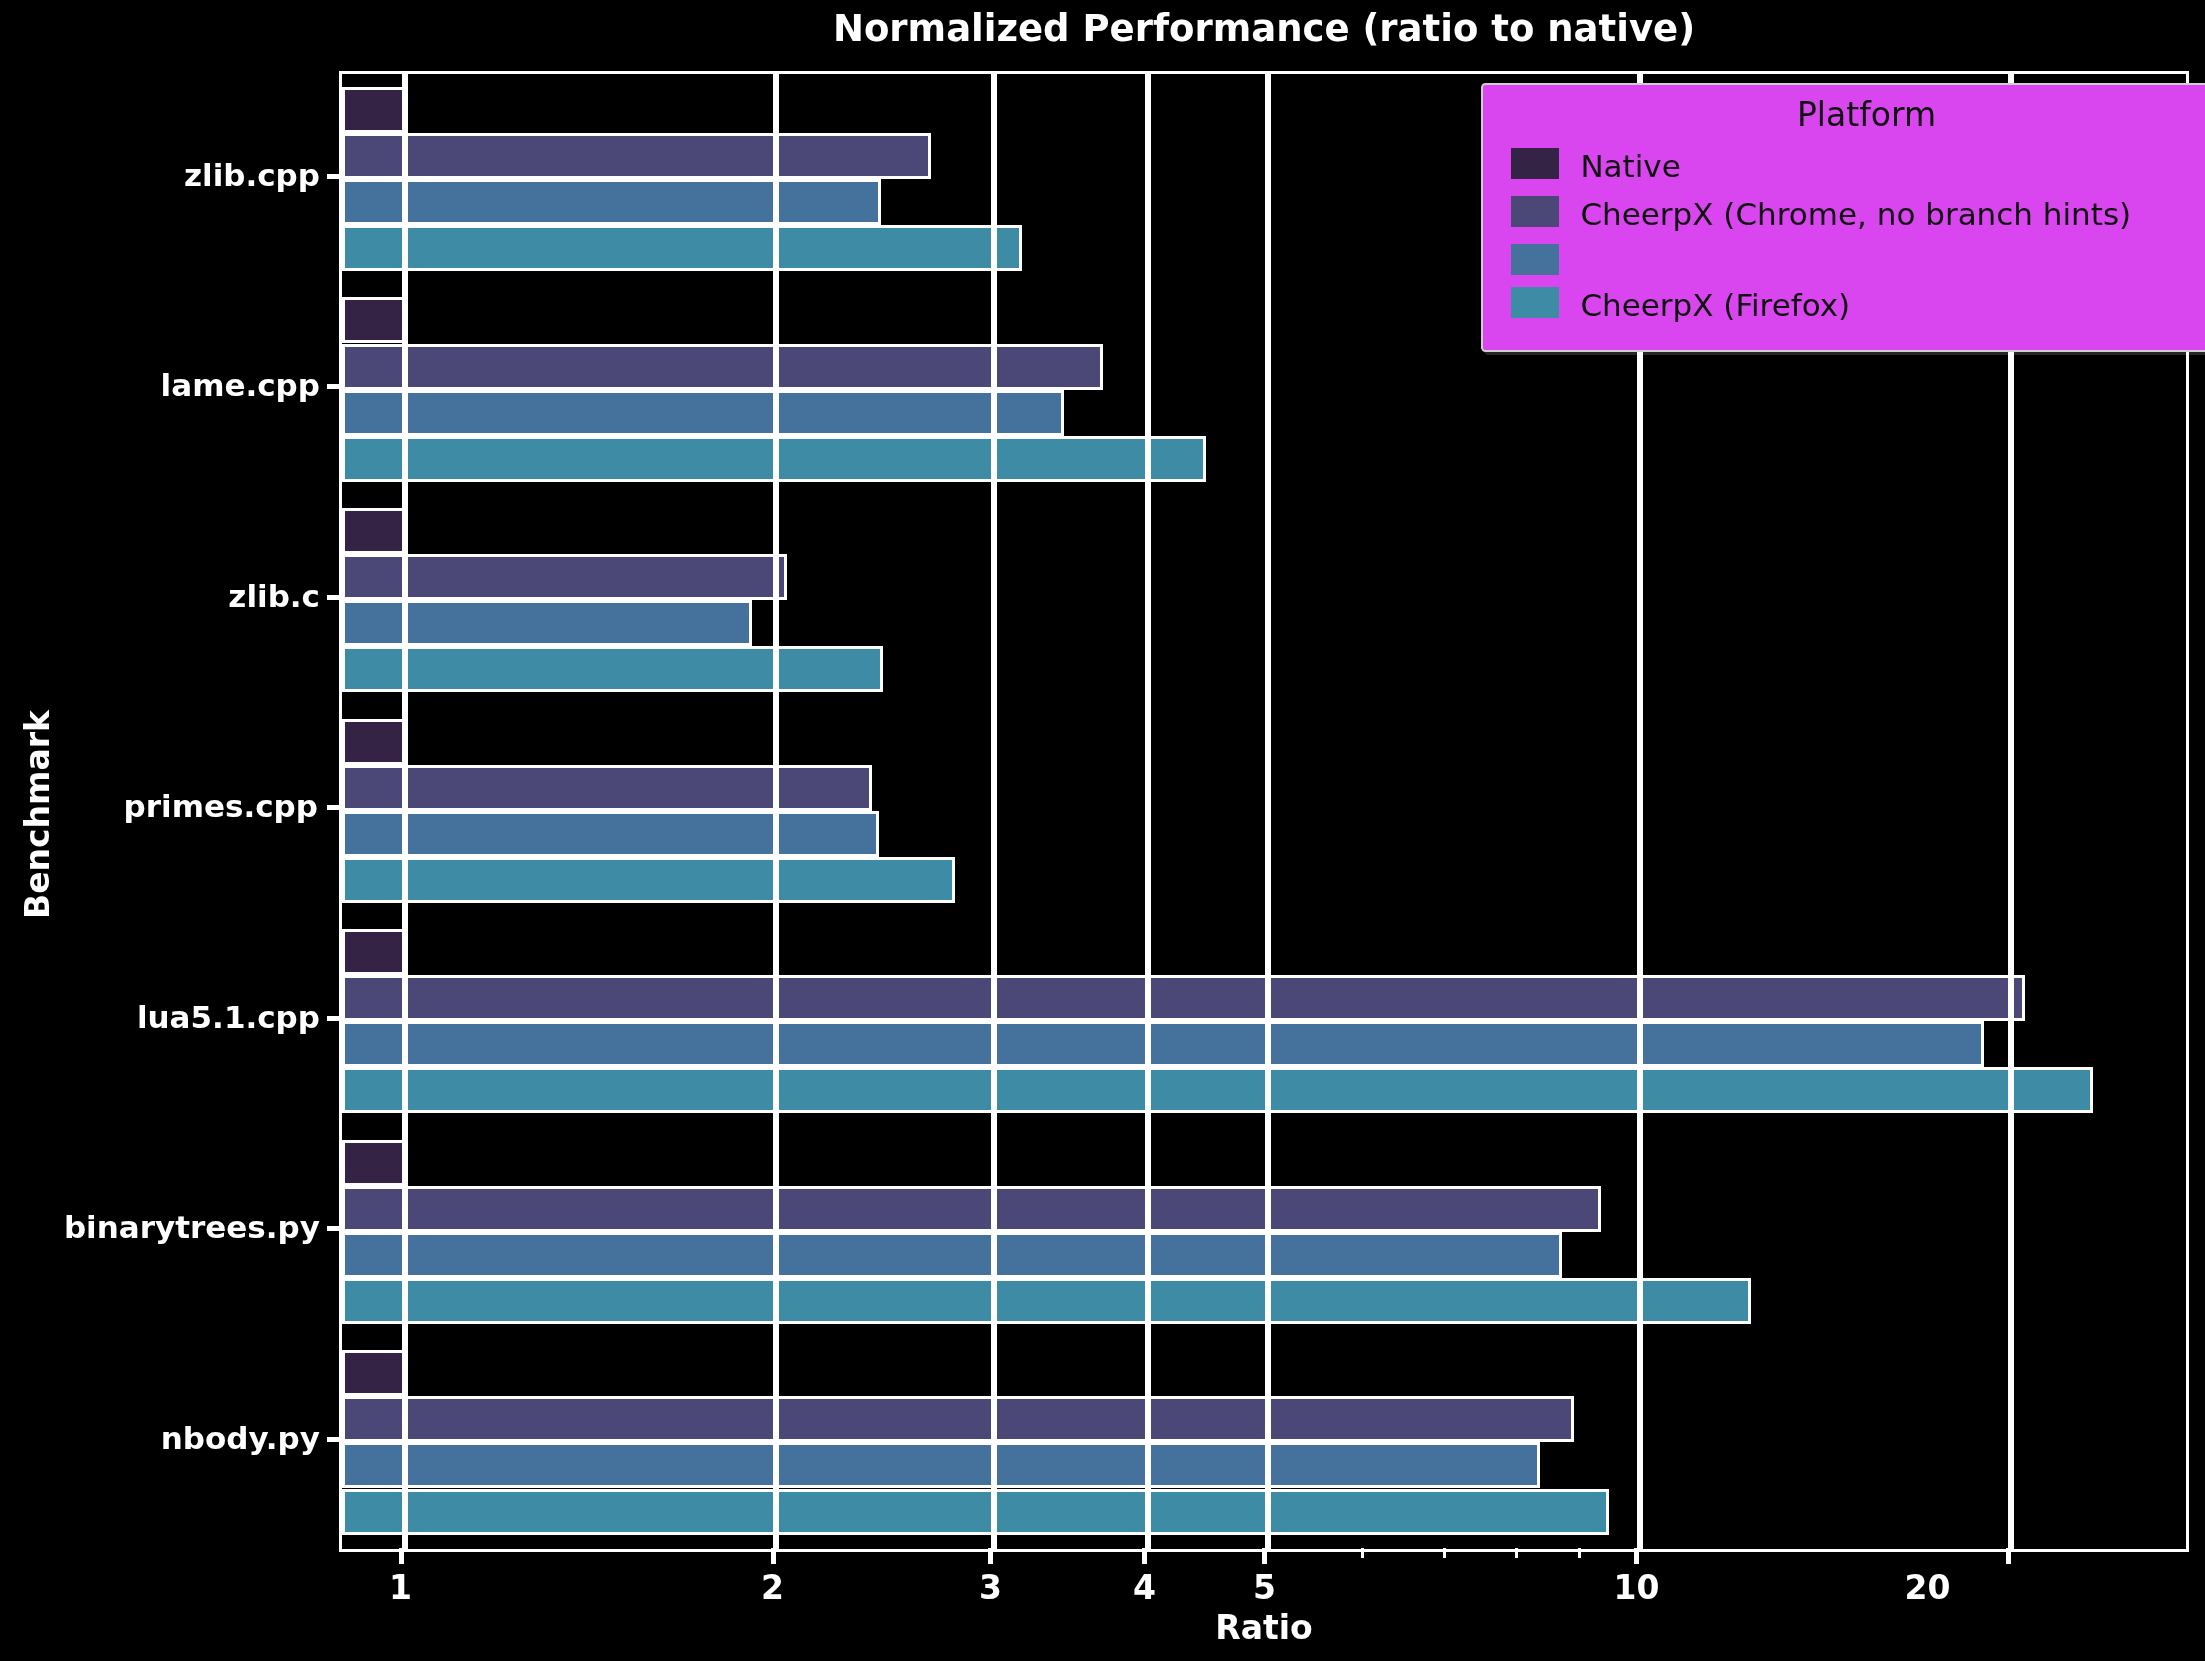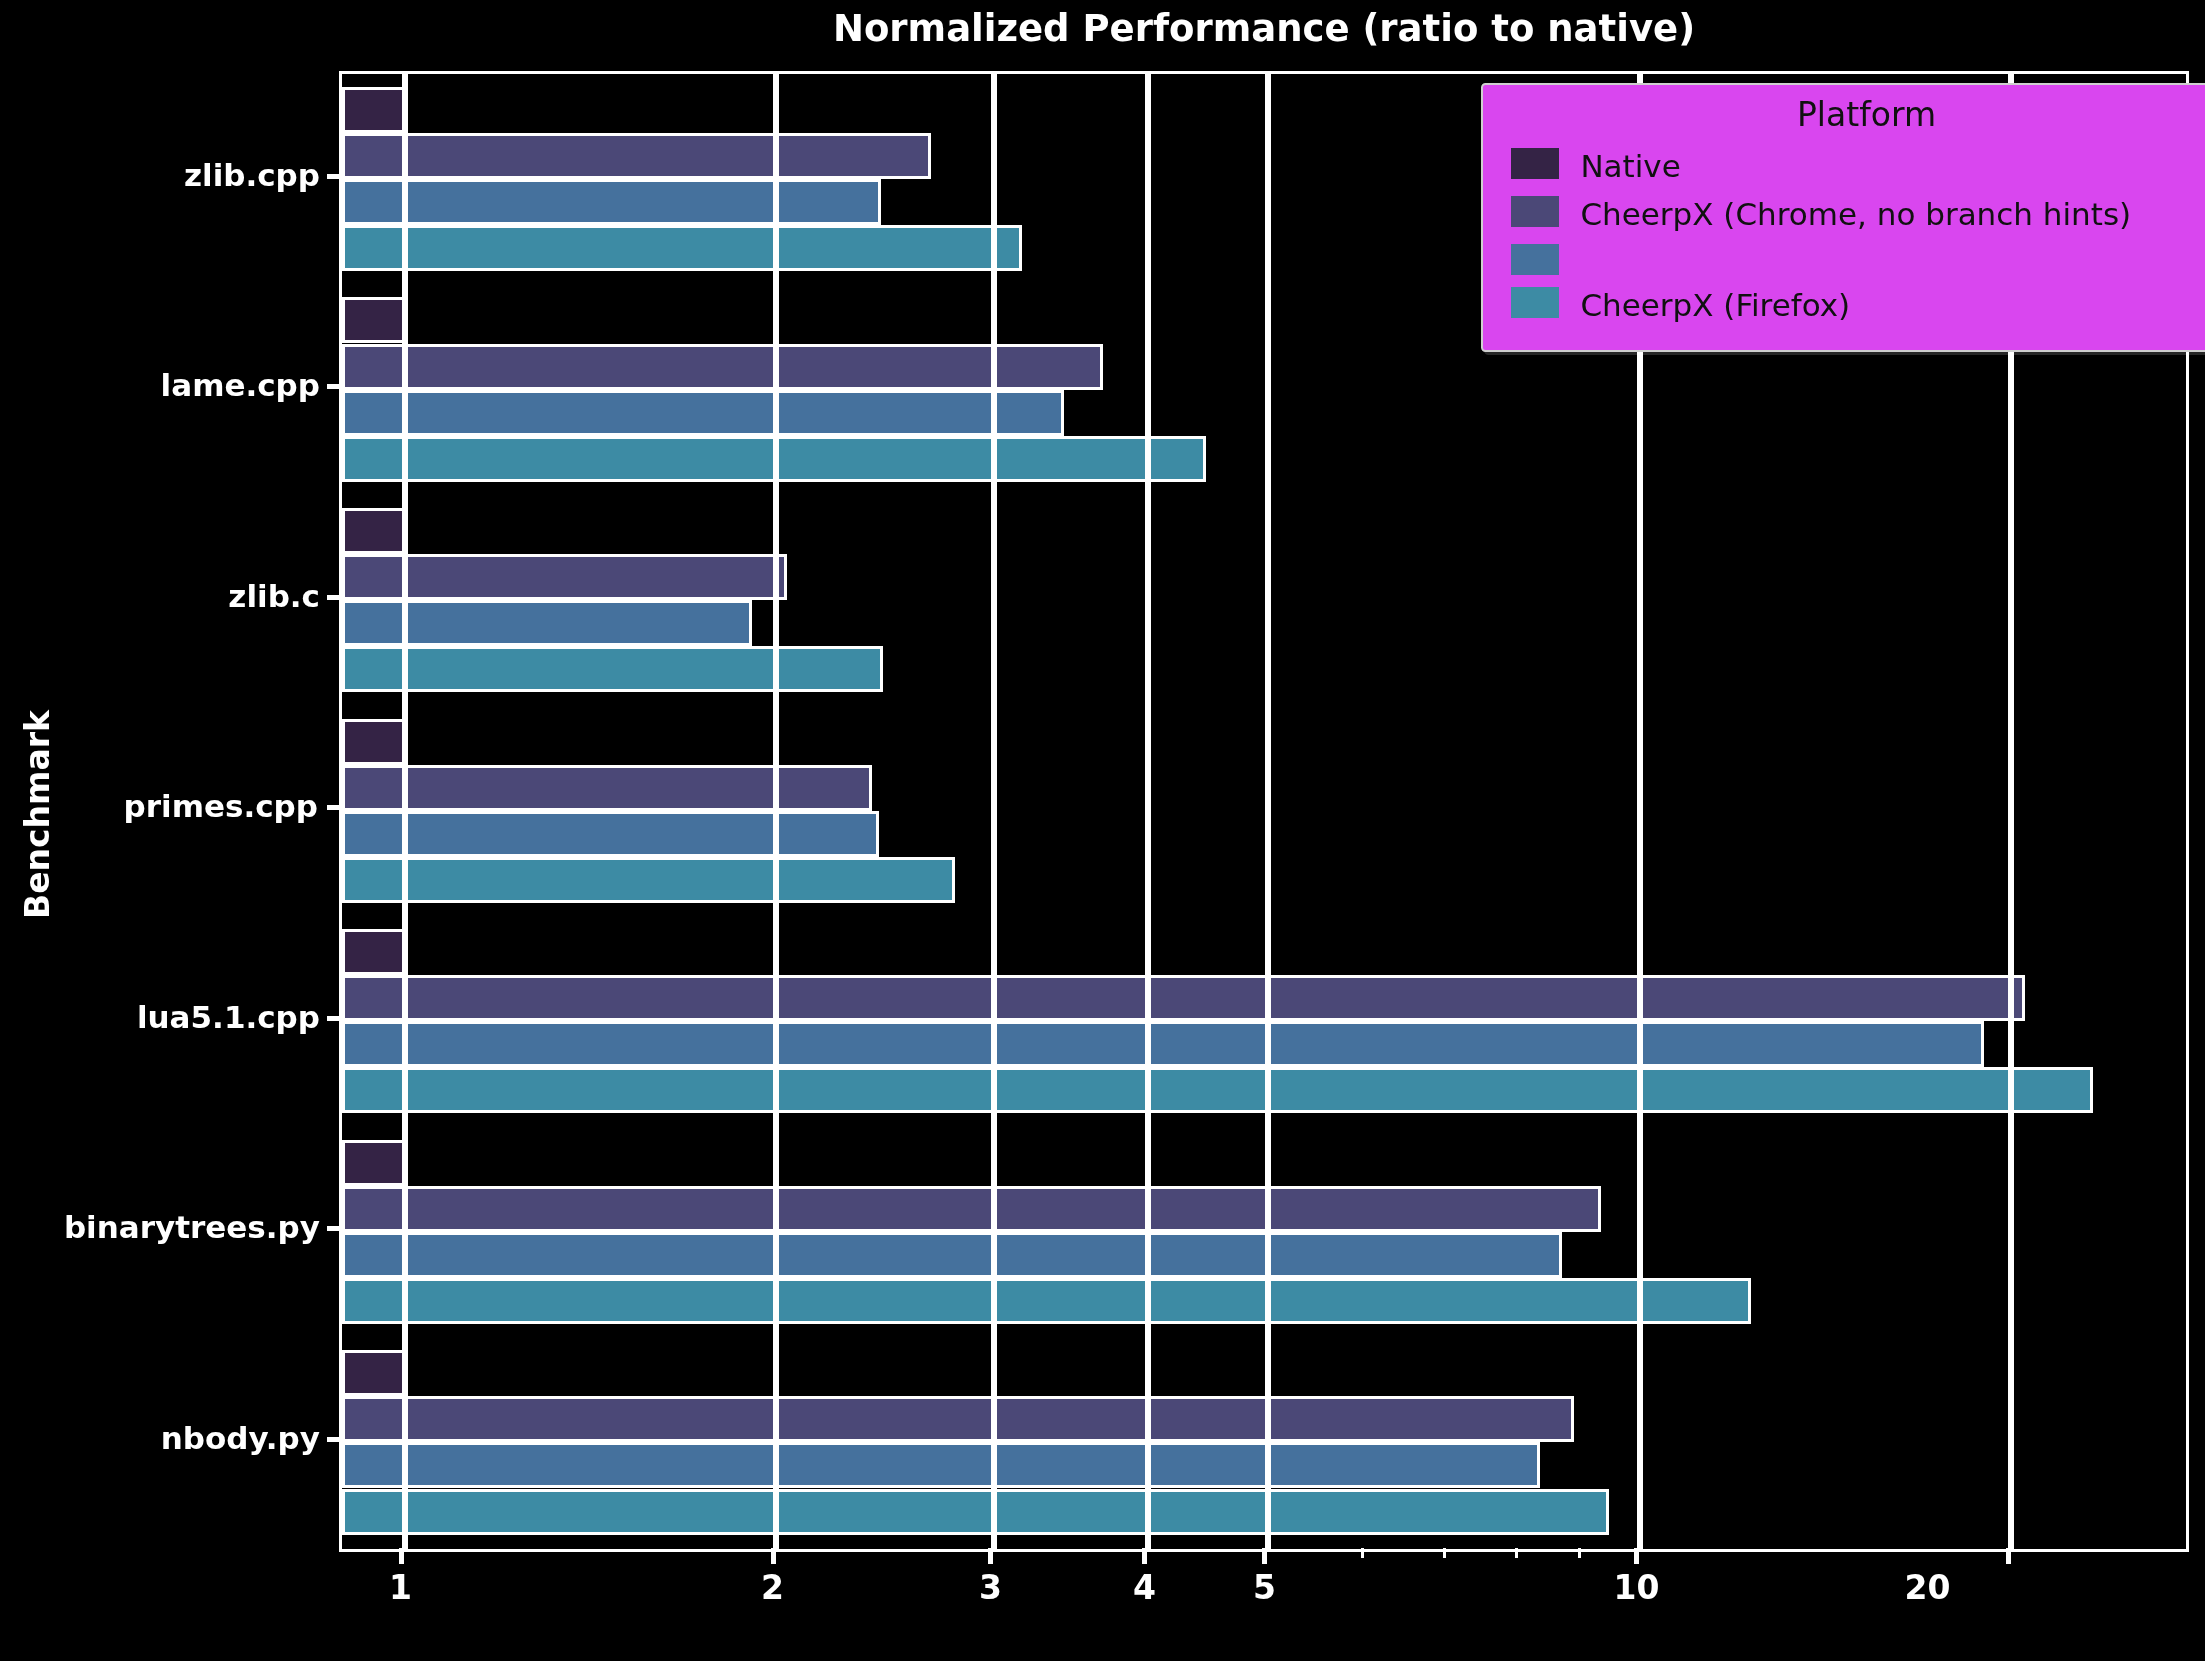--- a/index.html
+++ b/index.html
@@ -101,20 +101,21 @@
       <div class="xtick-label" style="left: 1220px; top: 1568px;">5</div>
       <div class="xtick-mark" style="left: 1634px; top: 1548px;"></div>
       <div class="xtick-label" style="left: 1592px; top: 1568px;">10</div>
       <div class="xtick-mark" style="left: 2006px; top: 1548px;"></div>
       <div class="xtick-label" style="left: 1883px; top: 1568px;">20</div>
       <div class="xtick-minor" style="left: 1361px; top: 1548px;"></div>
       <div class="xtick-minor" style="left: 1443px; top: 1548px;"></div>
       <div class="xtick-minor" style="left: 1515px; top: 1548px;"></div>
       <div class="xtick-minor" style="left: 1578px; top: 1548px;"></div>
     </div>
+  <div class="xlabel">Ratio</div>
   <div class="legend">
     <div class="legend-title">Platform</div>
     <div id="legend-items">
         <div class="legend-item">
           <span class="legend-swatch" style="background: rgb(52, 35, 69);"></span>
           <span class="legend-label">Native</span>
         </div>
         <div class="legend-item">
           <span class="legend-swatch" style="background: rgb(75, 72, 119);"></span>
           <span class="legend-label">CheerpX (Chrome, no branch hints)</span>

